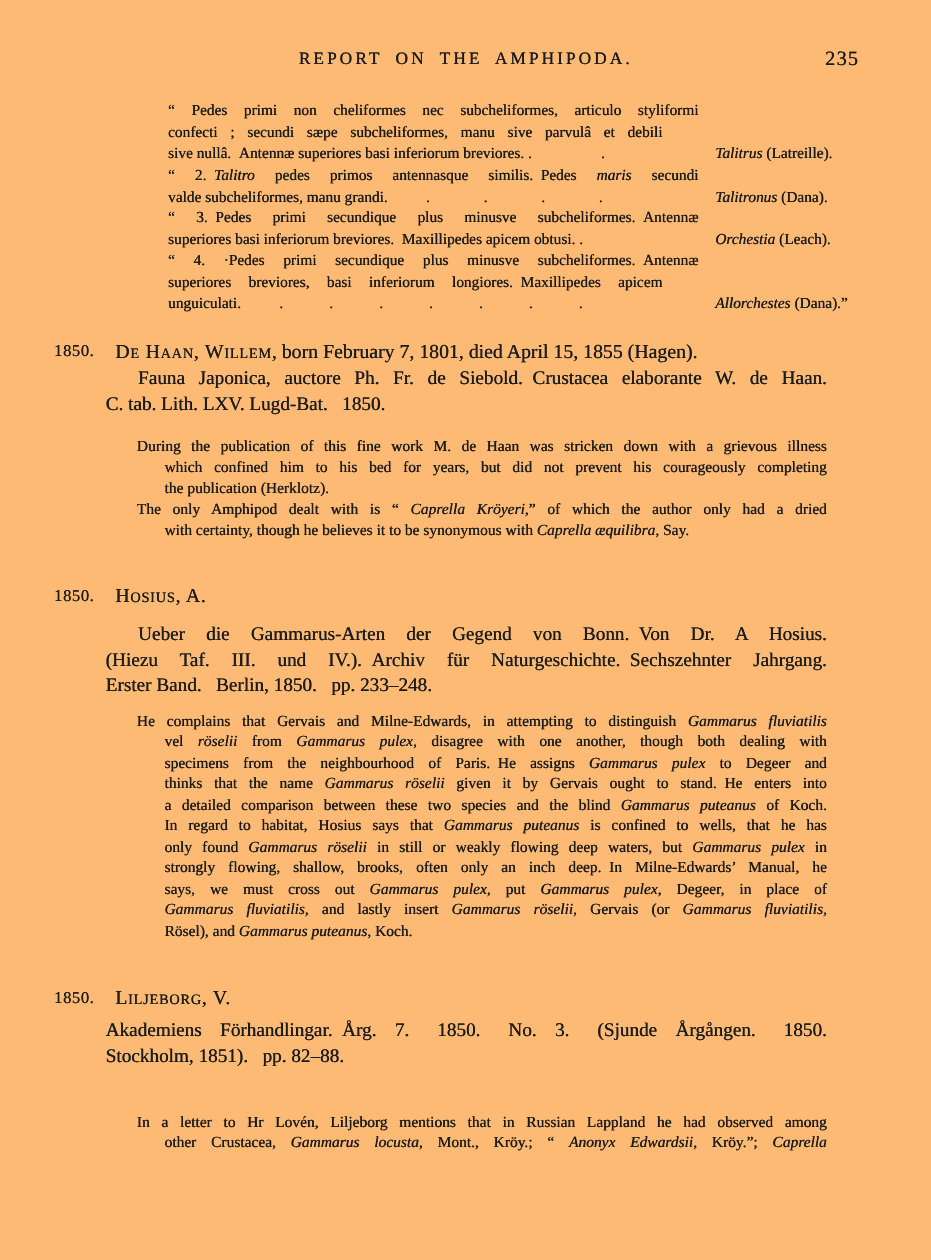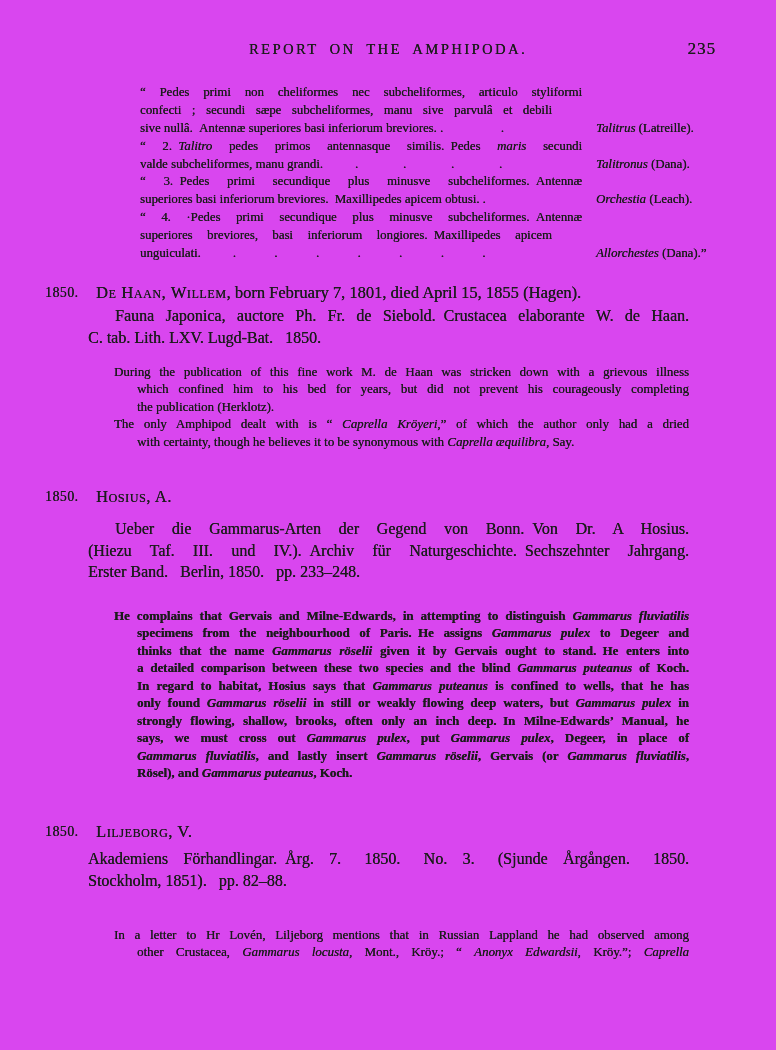--- a/index.html
+++ b/index.html
@@ -1,18 +1,18 @@
 <!DOCTYPE html>
 <html><head>
 <meta charset="utf-8">
 <style>
   html,body{margin:0;padding:0;background:#e8e8e4;}
   .page{
     position:relative;width:776px;height:1050px;margin:0 auto;
-    background:#d946ef;color:#1c1c1c;
+    background:#fdba74;color:#1c1c1c;
     font-family:"Liberation Serif","DejaVu Serif",serif;
     text-shadow:0.25px 0 0 currentColor;
     overflow:hidden;
   }
   .it{font-style:italic;}
   .sc{font-variant:small-caps;letter-spacing:0.6px;}
 
   
   .running-head{position:absolute;top:41px;left:0;width:776px;height:20px;}
   .rh-title{position:absolute;left:0;right:0;text-align:center;font-size:14.5px;letter-spacing:2.5px;word-spacing:5px;}
@@ -37,21 +37,21 @@
   .citation .line.first{text-indent:27px;}
 
   
   .note{position:absolute;left:114px;width:575px;font-size:12.9px;}
   .note .line{line-height:17.45px;}
   .note .line.cont{padding-left:23px;}
 
   .just{text-align:justify;text-align-last:justify;}
 
   #e1-heading{top:283px;} #e1-citation{top:305px;} #e1-notes{top:364px;}
-  #e2-heading{top:487px;} #e2-citation{top:518px;} #e2-notes{top:608px;font-weight:bold;}
+  #e2-heading{top:487px;} #e2-citation{top:518px;} #e2-notes{top:593px;}
   #e3-heading{top:822px;} #e3-citation{top:848px;} #e3-notes{top:927px;}
 </style>
 </head>
 <body>
 
 <div class="page">
 
   <div class="running-head">
     <div class="rh-title">REPORT ON THE AMPHIPODA.</div>
     <div class="rh-page">235</div>
@@ -114,20 +114,21 @@
     <span class="year">1850.</span>
     <span class="eh-text"><span class="sc">Hosius, A.</span></span>
   </div>
   <div class="citation" id="e2-citation">
       <div class="line first just"><span>Ueber die Gammarus-Arten der Gegend von Bonn. Von Dr. A Hosius.</span></div>
       <div class="line cont just"><span>(Hiezu Taf. III. und IV.). Archiv für Naturgeschichte. Sechszehnter Jahrgang.</span></div>
       <div class="line cont"><span>Erster Band.  Berlin, 1850.  pp. 233–248.</span></div>
     </div>
   <div class="note" id="e2-notes">
       <div class="line first just"><span>He complains that Gervais and Milne-Edwards, in attempting to distinguish </span><span class="it">Gammarus fluviatilis</span></div>
+      <div class="line cont just"><span>vel </span><span class="it">röselii</span><span> from </span><span class="it">Gammarus pulex</span><span>, disagree with one another, though both dealing with</span></div>
       <div class="line cont just"><span>specimens from the neighbourhood of Paris. He assigns </span><span class="it">Gammarus pulex</span><span> to Degeer and</span></div>
       <div class="line cont just"><span>thinks that the name </span><span class="it">Gammarus röselii</span><span> given it by Gervais ought to stand. He enters into</span></div>
       <div class="line cont just"><span>a detailed comparison between these two species and the blind </span><span class="it">Gammarus puteanus</span><span> of Koch.</span></div>
       <div class="line cont just"><span>In regard to habitat, Hosius says that </span><span class="it">Gammarus puteanus</span><span> is confined to wells, that he has</span></div>
       <div class="line cont just"><span>only found </span><span class="it">Gammarus röselii</span><span> in still or weakly flowing deep waters, but </span><span class="it">Gammarus pulex</span><span> in</span></div>
       <div class="line cont just"><span>strongly flowing, shallow, brooks, often only an inch deep. In Milne-Edwards’ Manual, he</span></div>
       <div class="line cont just"><span>says, we must cross out </span><span class="it">Gammarus pulex</span><span>, put </span><span class="it">Gammarus pulex</span><span>, Degeer, in place of</span></div>
       <div class="line cont just"><span class="it">Gammarus fluviatilis</span><span>, and lastly insert </span><span class="it">Gammarus röselii</span><span>, Gervais (or </span><span class="it">Gammarus fluviatilis</span><span>,</span></div>
       <div class="line cont"><span>Rösel), and </span><span class="it">Gammarus puteanus</span><span>, Koch.</span></div>
     </div>

